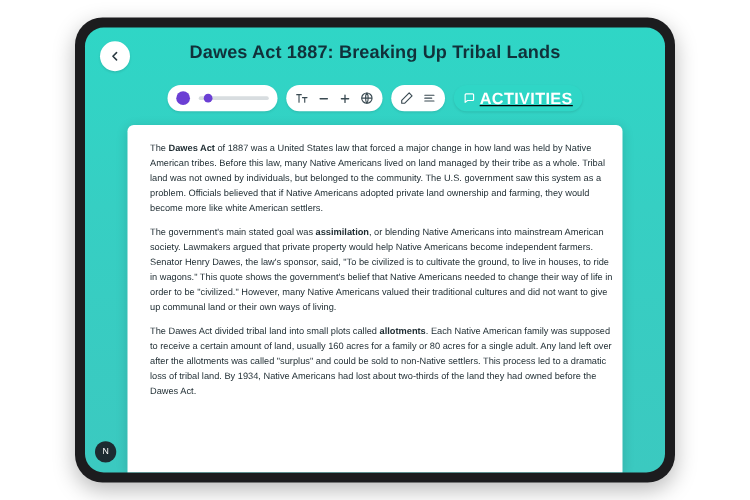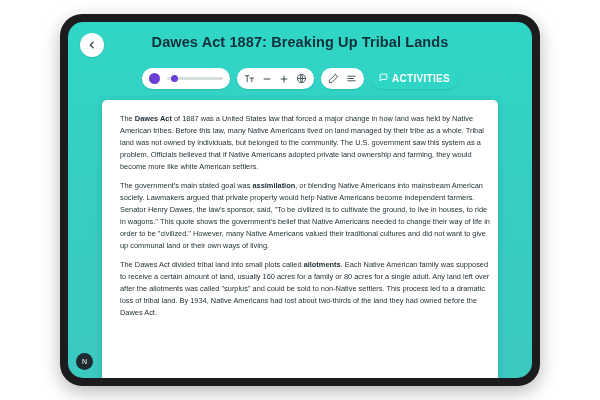--- a/index.html
+++ b/index.html
@@ -22,20 +22,21 @@
     position: absolute;
     left: 60px;
     top: 14px;
     width: 480px;
     height: 372px;
     background: #1c1c1e;
     border-radius: 22px;
     box-shadow: 0 6px 18px rgba(0,0,0,0.28);
     padding: 8px;
     box-sizing: border-box;
+    text-decoration: underline;
   }
   .screen {
     position: relative;
     width: 100%;
     height: 100%;
     border-radius: 15px;
     overflow: hidden;
     background: linear-gradient(180deg, #2fd6c6 0%, #36cfc3 40%, #3bc9c0 100%);
   }
 
@@ -120,21 +121,21 @@
   }
   .activities-pill {
     background: #2fd6c6;
     border-radius: 12px;
     height: 21px;
     display: flex;
     align-items: center;
     gap: 4px;
     padding: 0 8px;
     color: #ffffff;
-    font-size: 10px;
+    font-size: 13px;
     font-weight: bold;
     letter-spacing: 0.3px;
     cursor: pointer;
     box-shadow: 0 1px 2px rgba(0,0,0,0.10);
   }
 
   
   .paper {
     position: absolute;
     left: 34px;

